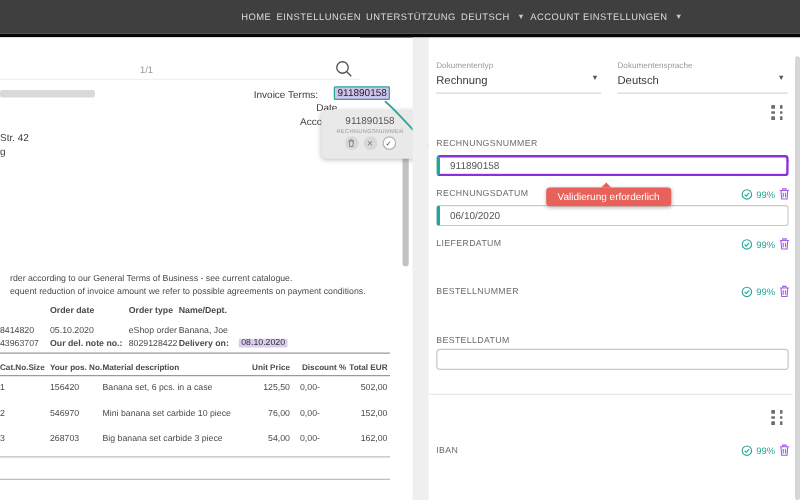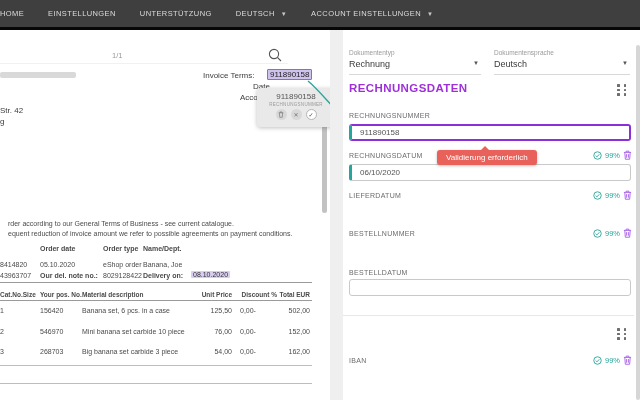--- a/index.html
+++ b/index.html
@@ -1,20 +1,20 @@
 <!DOCTYPE html>
 <html><head>
 <meta charset="utf-8">
 <style>
   html,body{margin:0;padding:0;background:#fff;}
   #app{position:relative;width:640px;height:400px;overflow:hidden;background:#fff;
        font-family:"Liberation Sans",sans-serif;}
   
   .navbar{position:absolute;top:0;left:0;right:0;height:27px;background:#3f3f3f;
-          display:flex;align-items:center;gap:24px;box-sizing:border-box;}
+          display:flex;align-items:center;gap:4px;padding-left:193px;box-sizing:border-box;}
   .nav-item{color:#dcdcdc;font-size:7.5px;letter-spacing:.4px;display:flex;align-items:center;gap:6px;cursor:pointer;white-space:nowrap;}
   .nav-caret{font-size:6px;color:#c8c8c8;}
   .black-strip{position:absolute;top:27px;left:0;right:0;height:3px;background:#070707;}
   
   .viewer{position:absolute;top:30px;left:0;width:288px;height:370px;background:#fff;}
   .toolbar{position:absolute;top:0;left:0;right:0;height:33px;background:#fff;border-bottom:1px solid #f1f1f1;}
   .page-indicator{position:absolute;left:112px;top:21px;font-size:7.5px;color:#999;}
   .magnifier{position:absolute;right:5px;top:17px;width:16px;height:16px;cursor:pointer;}
   .doc-txt{position:absolute;color:#3c3c3c;font-size:8px;white-space:nowrap;}
   .doc-small{font-size:7px;color:#4a4a4a;}
@@ -193,21 +193,20 @@
       <span class="slabel">Dokumententyp</span>
       <span class="svalue">Rechnung</span>
       <span class="scaret">▼</span>
     </div>
     <div class="select" style="left:151px;top:19px;width:136px;">
       <span class="slabel">Dokumentensprache</span>
       <span class="svalue">Deutsch</span>
       <span class="scaret">▼</span>
     </div>
 
-    <div class="section-title" style="top:52px;">RECHNUNGSDATEN</div>
     <div class="drag-handle" style="top:54px;">
         <i></i>
         <i></i>
         <i></i>
         <i></i>
         <i></i>
         <i></i>
       </div>
 
     <span class="flabel" style="top:82px;">RECHNUNGSNUMMER</span>

